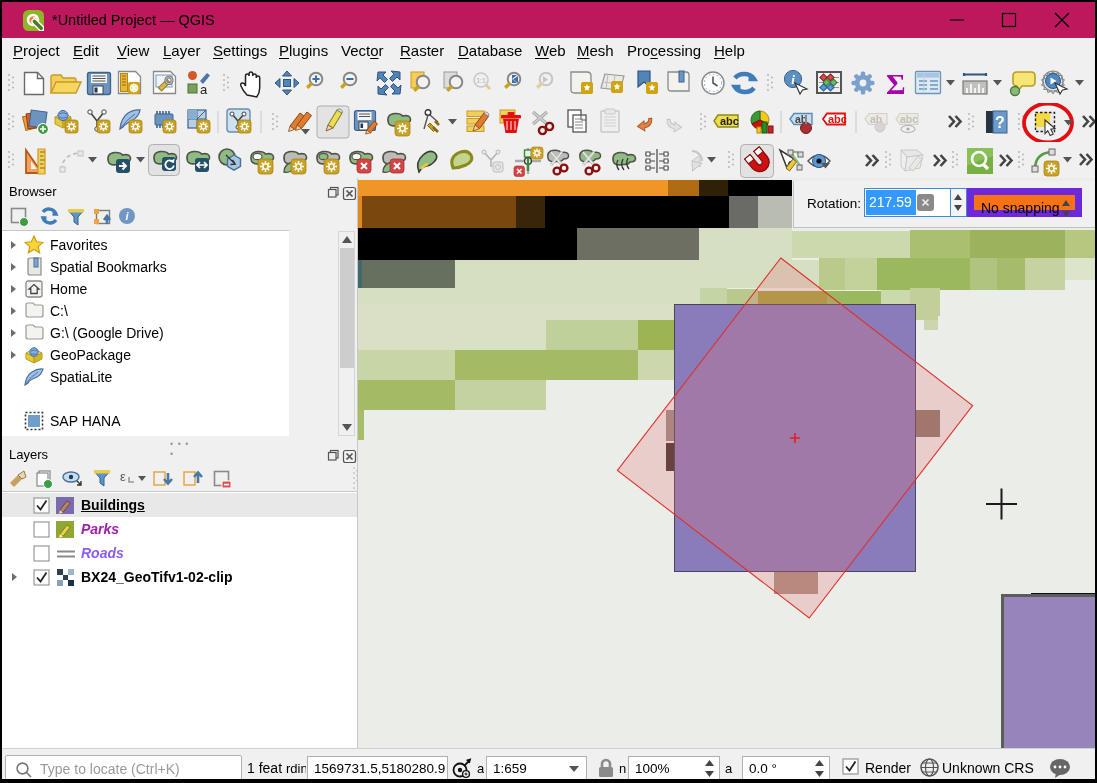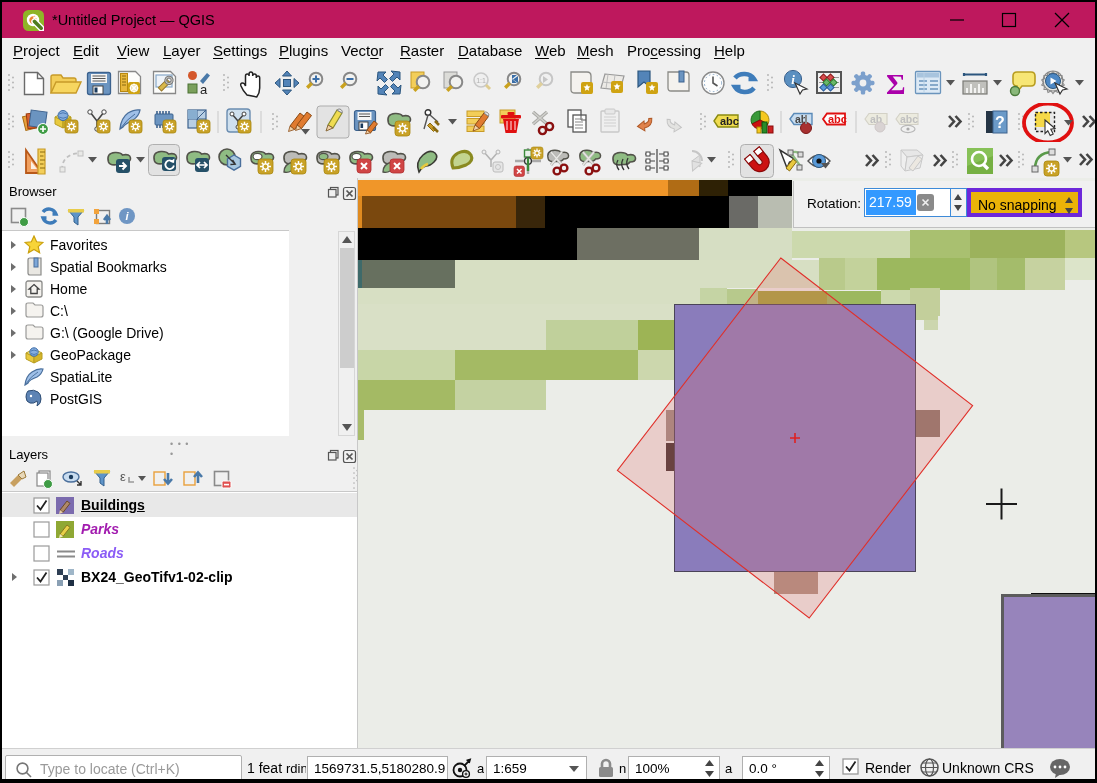--- a/index.html
+++ b/index.html
@@ -740,26 +740,26 @@
           </svg>
         <span class="lbl" style="left:48px">GeoPackage</span>
       </div>
       <div class="trow" style="top:135px">
         <svg class="abs" style="left:22px;top:2px" width="20" height="18" viewBox="0 0 20 18">
             <path d="M1 17 Q2 8 8 4 Q14 0 19 1 Q18 6 13 9 Q5 12 4 15 z" fill="#9fc0e8" stroke="#4a6f9c" stroke-width="1.2"></path>
             <path d="M1 17 Q7 8 14 4" fill="none" stroke="#4a6f9c" stroke-width=".9"></path>
           </svg>
         <span class="lbl" style="left:48px">SpatiaLite</span>
       </div>
-      <div class="trow" style="top:157px">
+      <div class="trow" style="top:179px">
         <svg class="abs" style="left:22px;top:1px" width="20" height="20" viewBox="0 0 20 20">
-            <path d="M4 2 q6 -2 10 1 q3 2 3 7 q0 5 -4 7 q1 -3 0 -5 q-3 3 -7 2 q-4 -1 -4 -6 q0 -4 2 -6 z" fill="#5d83b4" stroke="#2e4d74" stroke-width="1"></path>
-            <circle cx="7" cy="7" r="1.2" fill="#fff"></circle>
-          </svg>
-        <span class="lbl" style="left:48px">PostGIS</span>
+            <rect x="4" y="4" width="12" height="12" fill="#6f9ecb"></rect>
+            <rect x="1.5" y="1.5" width="17" height="17" fill="none" stroke="#333" stroke-width="1.6" stroke-dasharray="2 2"></rect>
+          </svg>
+        <span class="lbl" style="left:48px">SAP HANA</span>
       </div>
 
       <div class="abs" style="left:336px;top:0;width:17px;height:205px;background:#f0f0f0;border:1px solid #d6d6d6;box-sizing:border-box">
         <svg class="abs" style="left:2px;top:3px" width="12" height="10">
             <path d="M6 1 l5 7 h-10 z" fill="#555"></path>
           </svg>
         <div class="abs" style="left:1px;top:16px;width:14px;height:120px;background:#cdcdcd"></div>
         <svg class="abs" style="left:2px;top:190px" width="12" height="10">
             <path d="M6 9 l5 -7 h-10 z" fill="#555"></path>
           </svg>
@@ -953,21 +953,21 @@
               <path d="M5.5 5.5 l6 6 M11.5 5.5 l-6 6" stroke="#f0f0f0" stroke-width="1.6"></path>
             </svg>
         </div>
       </div>
       <div class="abs" style="left:157px;top:7px;width:16px;height:29px;background:#f4f4f4;border:1px solid #3d8ad8;border-left:none;box-sizing:border-box">
         <svg width="14" height="27">
             <path d="M7 5 l4 6 h-8 z" fill="#444"></path>
             <path d="M7 22 l4 -6 h-8 z" fill="#444"></path>
           </svg>
       </div>
-      <div class="abs" style="left:173px;top:7px;width:115px;height:29px;background:#eab308;border:4px solid #6d28d9;box-sizing:border-box">
+      <div class="abs" style="left:173px;top:7px;width:115px;height:29px;background:#f97316;border:7px solid #6d28d9;box-sizing:border-box">
         <div class="abs" style="left:7px;top:5px;font-size:14px;color:#000">No snapping</div>
         <svg class="abs" style="right:2px;top:1px" width="14" height="25">
             <path d="M7 4 l4 6 h-8 z" fill="#444"></path>
             <path d="M7 21 l4 -6 h-8 z" fill="#444"></path>
           </svg>
       </div>
     </div>
   </div>
 
   <div id="statusbar">

